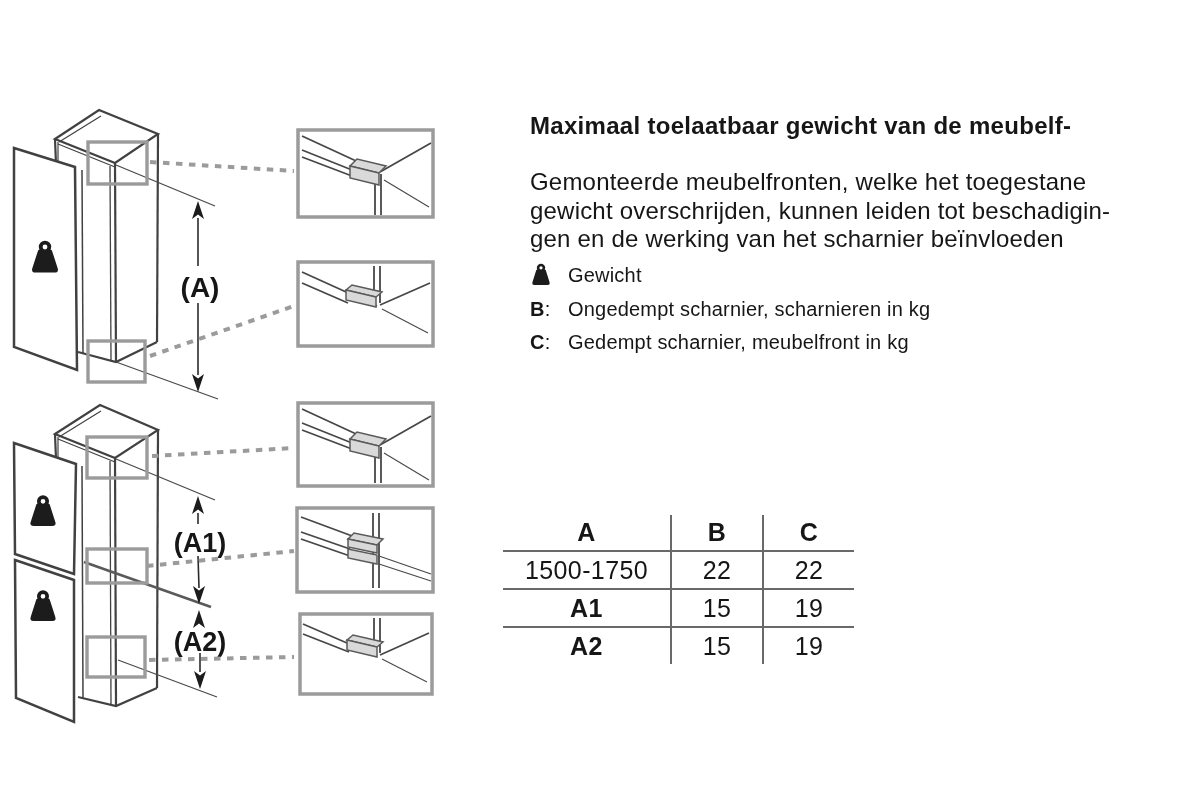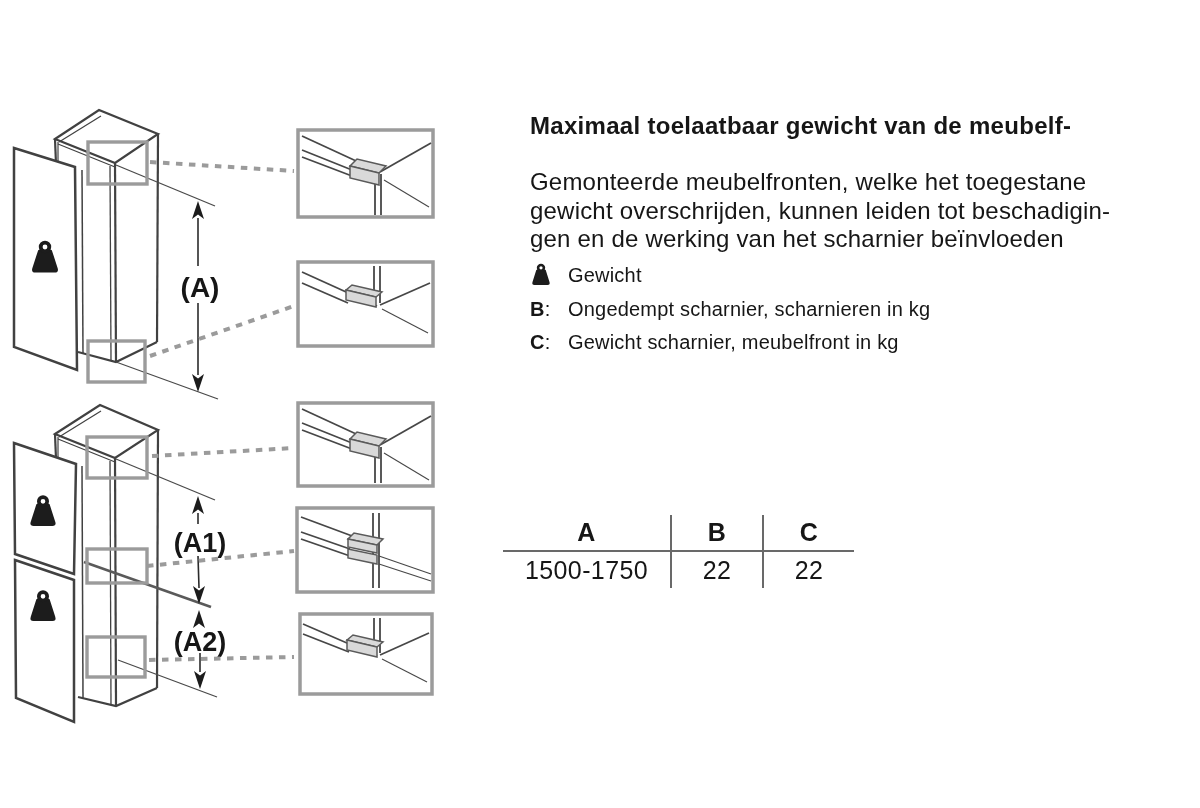--- a/index.html
+++ b/index.html
@@ -206,32 +206,42 @@
     <div class="legend-row">
       <span class="legend-icon-cell"><svg width="22" height="28" viewBox="-14 -17.5 28 34" style="vertical-align:-6px">
             <path d="M -6,-7 L -10.8,8.5 Q -12,12.3 -8.3,12.3 L 8.3,12.3 Q 12,12.3 10.8,8.5 L 6,-7 Q 0,-10.3 -6,-7 Z" fill="#1c1c1c"></path>
             <circle cx="0" cy="-9.6" r="3.7" fill="#ffffff" stroke="#1c1c1c" stroke-width="3.3"></circle>
           </svg></span><span>Gewicht</span>
     </div>
     <div class="legend-row">
       <span class="legend-key"><span>B</span><span class="sep">:</span></span><span>Ongedempt scharnier, scharnieren in kg</span>
     </div>
     <div class="legend-row">
-      <span class="legend-key"><span>C</span><span class="sep">:</span></span><span>Gewicht scharnier, meubelfront in kg</span>
+      <span class="legend-key"><span>C</span><span class="sep">:</span></span><span>Gedempt scharnier, meubelfront in kg</span>
     </div>
   </div>
 
   <table id="spec-table">
     <tbody>
         <tr>
       <th class="cA">A</th>
       <th class="cB">B</th>
       <th class="cC">C</th>
     </tr>
     <tr>
       <td class="cA">1500-1750</td>
       <td class="cB">22</td>
       <td class="cC">22</td>
     </tr>
+    <tr class="boldA">
+      <td class="cA">A1</td>
+      <td class="cB">15</td>
+      <td class="cC">19</td>
+    </tr>
+    <tr class="boldA">
+      <td class="cA">A2</td>
+      <td class="cB">15</td>
+      <td class="cC">19</td>
+    </tr>
   </tbody>
     </table>
 
 </div>
 
 </body></html>

